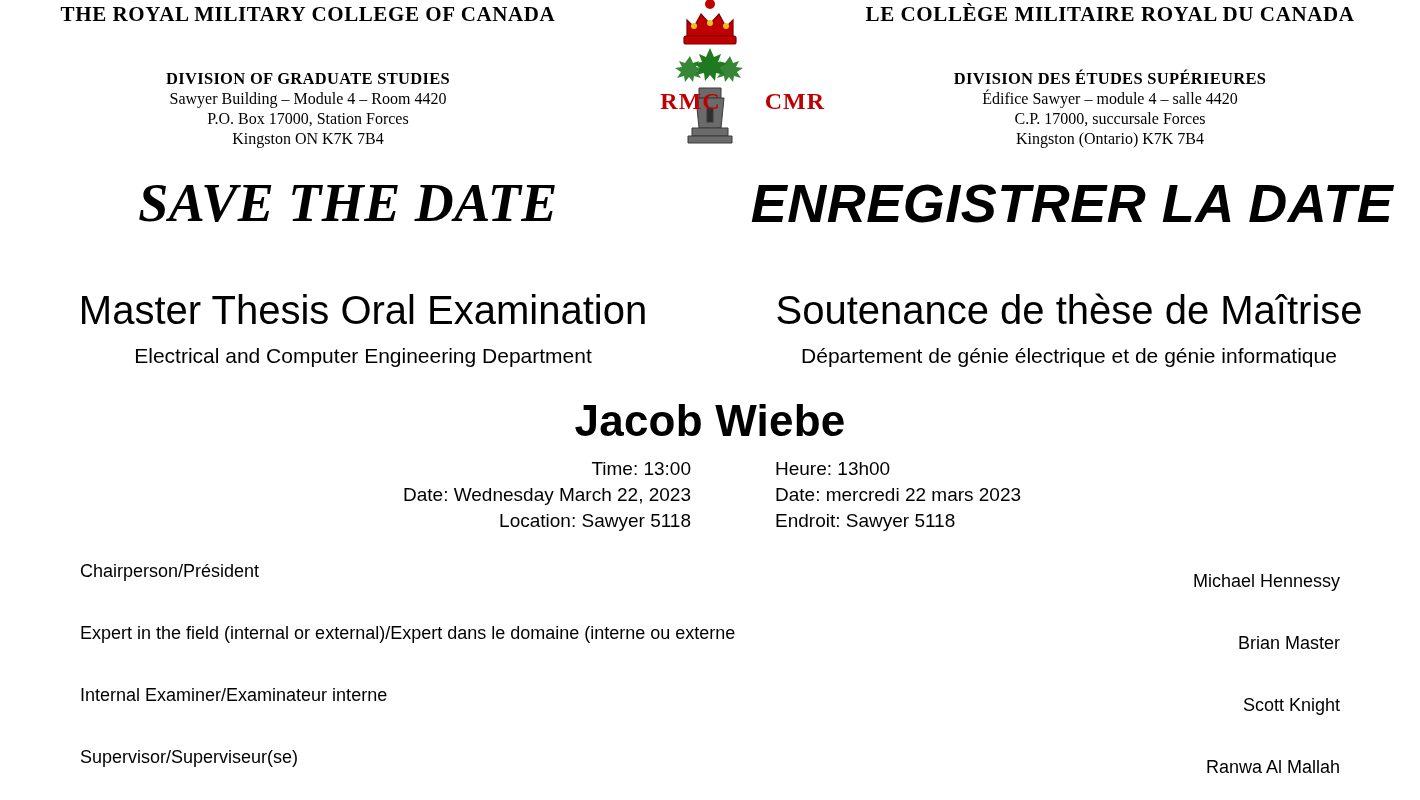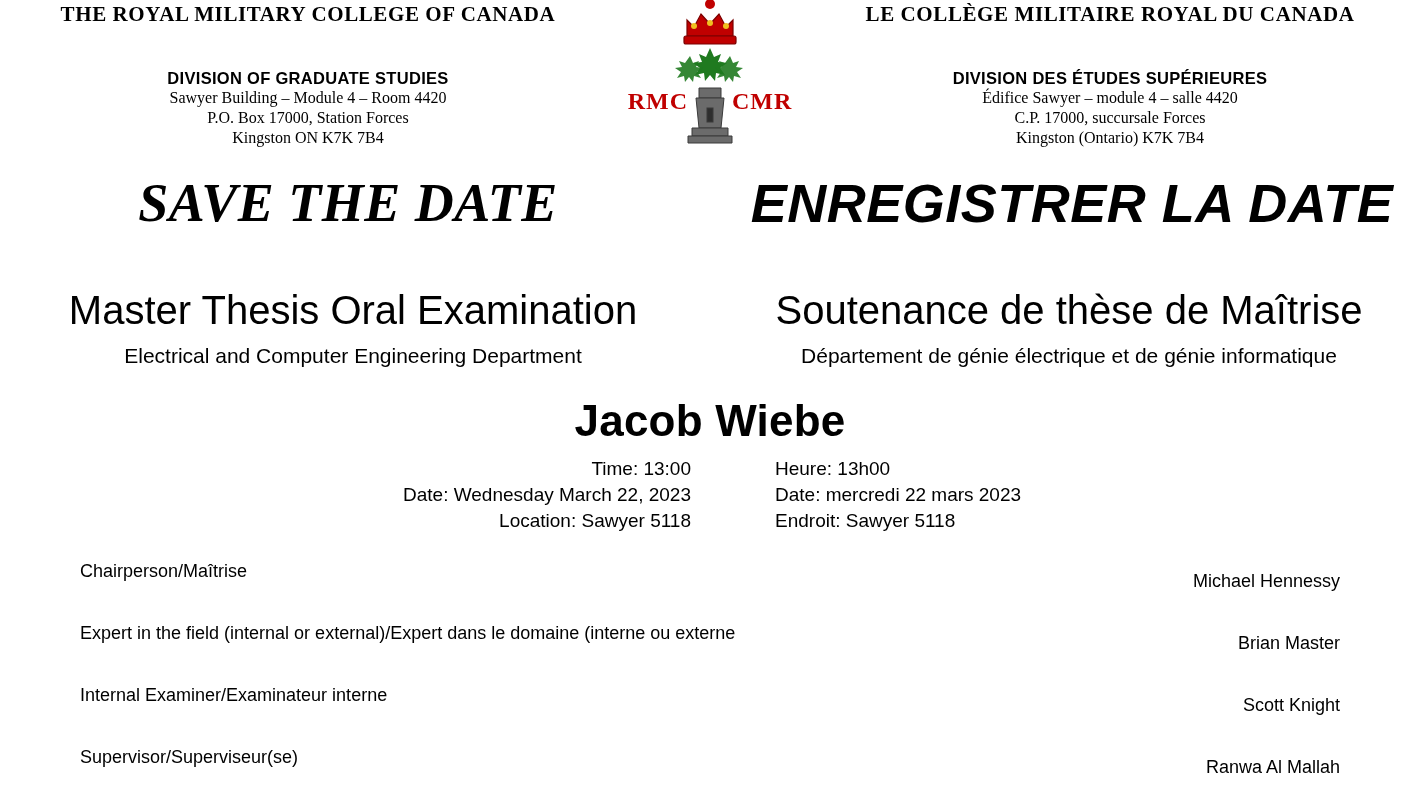--- a/index.html
+++ b/index.html
@@ -32,21 +32,21 @@
 
   .inst-name {
     font-family: "Liberation Serif", serif;
     font-size: 21px;
     font-weight: bold;
     letter-spacing: 0.6px;
     white-space: nowrap;
     margin-top: 2px;
   }
   .div-name {
-    font-family: Liberation Sans, sans-serif;
+    font-family: Liberation Serif, serif;
     font-size: 16.5px;
     font-weight: bold;
     letter-spacing: 0.3px;
     margin-top: 42px;
   }
   .addr-line {
     font-family: Liberation Serif, serif;
     font-size: 16px;
     line-height: 20px;
   }
@@ -58,21 +58,21 @@
     top: -4px;
     width: 230px;
     height: 160px;
   }
   .crest svg { display: block; }
   .crest-text {
     position: absolute;
     top: 92px;
     left: 0;
     width: 230px;
-    text-align: center;
+    text-align: right;
     font-family: "Liberation Serif", serif;
     font-weight: bold;
     font-size: 24px;
     color: #c00000;
     letter-spacing: 1px;
   }
   .crest-text .gap { display: inline-block; width: 44px; }
 
   
   .stdate-row {
@@ -98,21 +98,21 @@
     position: relative;
     height: 110px;
     margin-top: 28px;
   }
   .title-col {
     position: absolute;
     top: 0;
     width: 690px;
     text-align: center;
   }
-  .title-left { left: 8px; }
+  .title-left { left: 18px; }
   .title-right { right: 6px; }
   .title-main {
     font-size: 40px;
     font-weight: normal;
     line-height: 48px;
     white-space: nowrap;
   }
   .title-dept {
     font-size: 21px;
     color: #000000;
@@ -280,21 +280,21 @@
     </div>
     <div>
       <span class="lbl">Endroit:</span>
       <span class="val">Sawyer 5118</span>
     </div>
   </div>
 </div>
 
 <div class="committee">
   <div class="comm-row">
-    <div class="comm-role">Chairperson/Maîtrise</div>
+    <div class="comm-role">Chairperson/Président</div>
     <div class="comm-person">Michael Hennessy</div>
   </div>
   <div class="comm-row">
     <div class="comm-role">Expert in the field (internal or external)/Expert dans le domaine (interne ou externe</div>
     <div class="comm-person">Brian Master</div>
   </div>
   <div class="comm-row">
     <div class="comm-role">Internal Examiner/Examinateur interne</div>
     <div class="comm-person">Scott Knight</div>
   </div>

